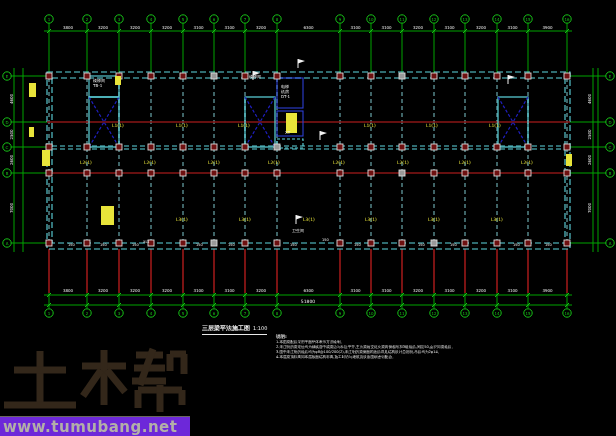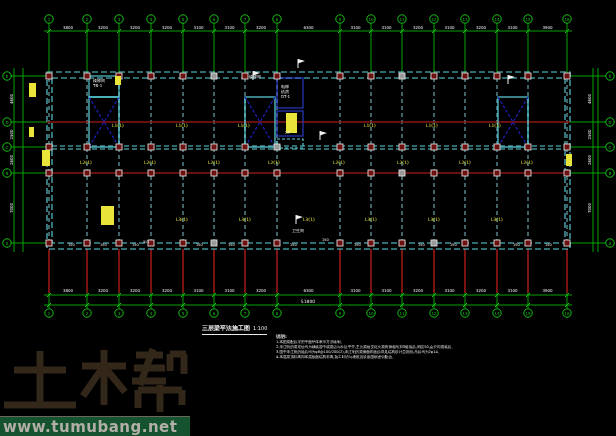--- a/index.html
+++ b/index.html
@@ -6,21 +6,21 @@
   #stage{position:relative;width:616px;height:436px;background:#000;overflow:hidden;
          font-family:"DejaVu Sans",sans-serif;}
   #plan-svg{position:absolute;left:0;top:0;}
   .title{position:absolute;left:202px;top:324px;color:#f5f5f5;font-size:6px;font-weight:bold;
          border-bottom:1px solid #e8e8e8;padding-bottom:1px;white-space:nowrap;letter-spacing:0;}
   .title .scale{font-size:5px;margin-left:3px;font-weight:normal;}
   .notes{position:absolute;left:276px;top:334px;width:160px;color:#e8e8e8;}
   .notes .nh{font-size:4.5px;font-weight:bold;margin-bottom:1px;}
   .notes .nl{font-size:3.6px;line-height:5px;white-space:nowrap;}
   .wm-logo-svg{position:absolute;left:0px;top:345px;}
-  .wm-bar{position:absolute;left:0px;top:416px;width:190px;height:20px;background:#14532d;
+  .wm-bar{position:absolute;left:0px;top:416px;width:190px;height:20px;background:#6d28d9;
           border-top:1px solid #6a675f;color:#b3afa8;font-weight:bold;font-size:15px;
           line-height:20px;padding-left:3px;letter-spacing:.5px;box-sizing:border-box;}
 </style>
 </head>
 <body>
 
 <div id="stage">
   <svg id="plan-svg" width="616" height="436">
       <g>
         <circle cx="49" cy="19" r="4.2" stroke="#17c417" fill="#000" stroke-width="1"></circle>

